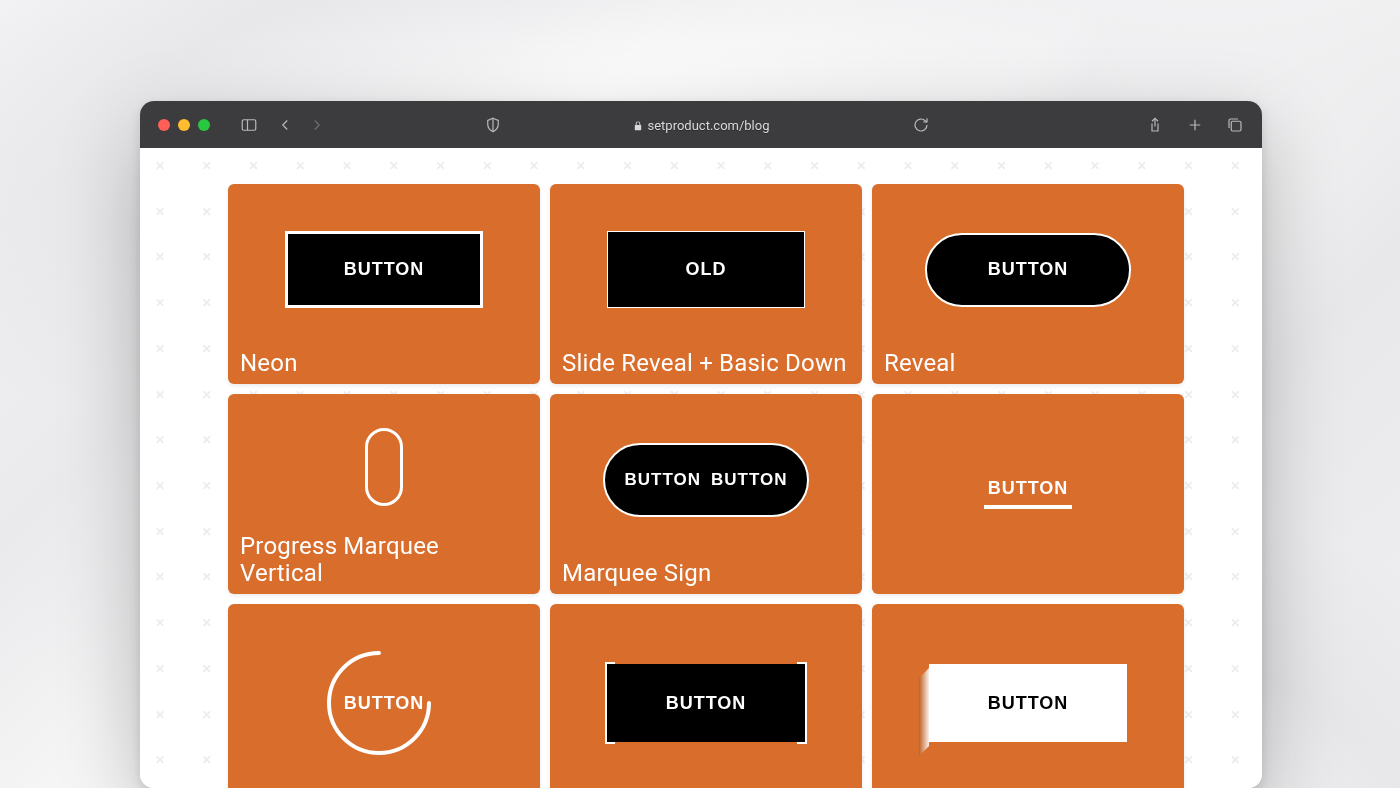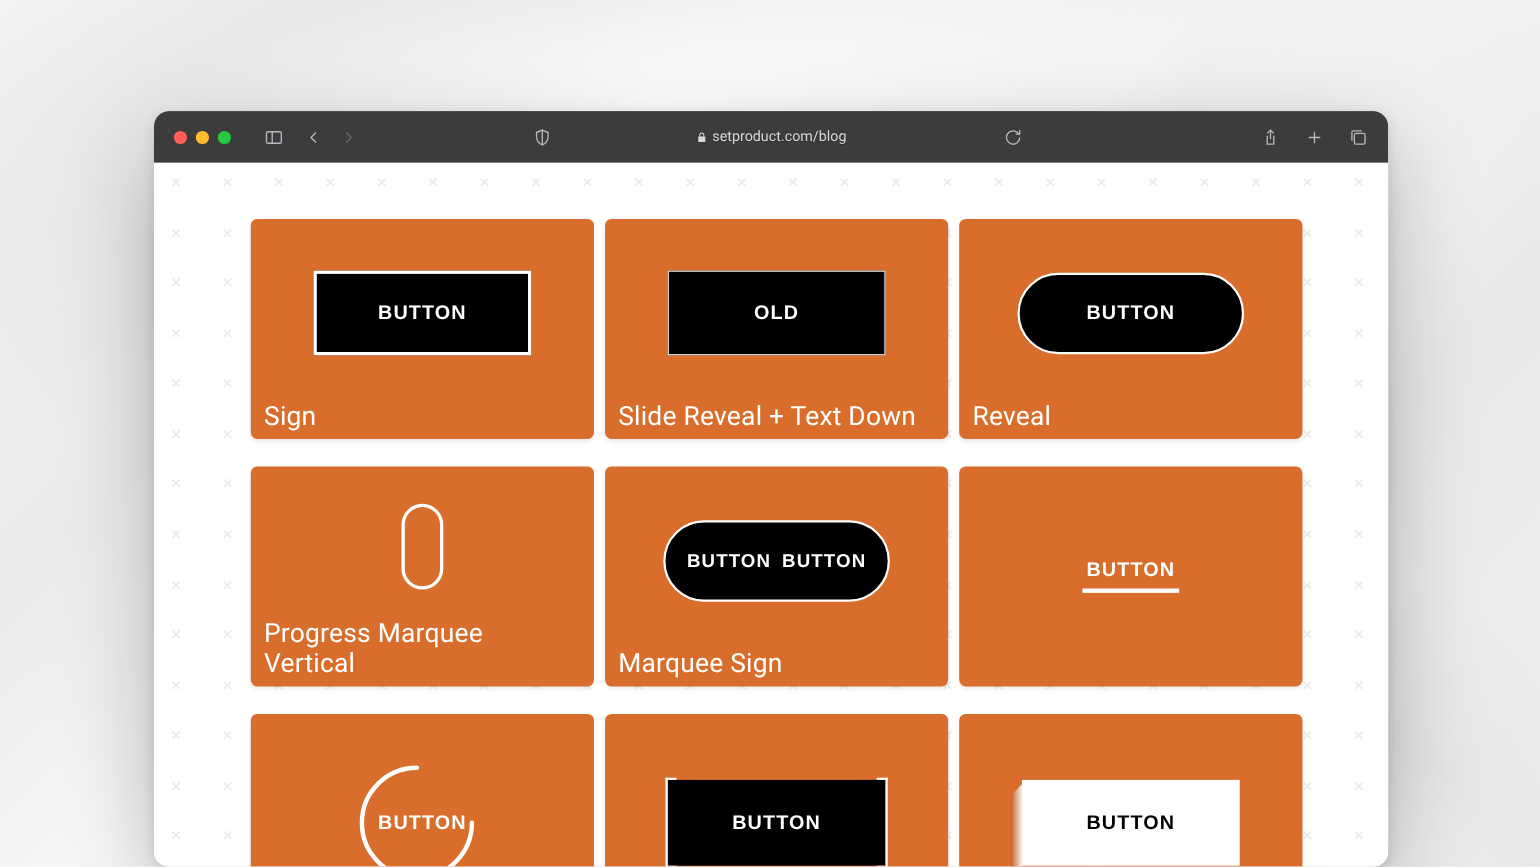--- a/index.html
+++ b/index.html
@@ -97,21 +97,20 @@
     gap: 10px;
   }
   .card {
     background: #d96d2b;
     border-radius: 6px;
     height: 200px;
     padding: 10px 12px 8px;
     display:flex; flex-direction:column;
     position:relative;
     box-shadow: 0 2px 4px rgba(0,0,0,0.08);
-    margin-top: 15px;
   }
   .card .demo {
     flex:1; display:flex; align-items:center; justify-content:center;
     margin-bottom:4px;
   }
   .card .title {
     color:#ffffff; font-size:24px; font-weight:400; line-height:1.1;
     letter-spacing:0.2px;
   }
 
@@ -615,28 +614,28 @@
         <span class="x" style="left: 1048.5px; top: 612.286px;">✕</span>
         <span class="x" style="left: 1095.25px; top: 612.286px;">✕</span>
       </div>
 
     <div class="grid">
 
       <div class="card">
         <div class="demo">
           <div class="btn btn-neon">BUTTON</div>
         </div>
-        <div class="title">Sign</div>
+        <div class="title">Neon</div>
       </div>
 
       <div class="card">
         <div class="demo">
           <div class="btn btn-slidereveal">OLD</div>
         </div>
-        <div class="title">Slide Reveal + Text Down</div>
+        <div class="title">Slide Reveal + Basic Down</div>
       </div>
 
       <div class="card">
         <div class="demo">
           <div class="btn btn-basic">BUTTON</div>
         </div>
         <div class="title">Reveal</div>
       </div>
 
       <div class="card">

